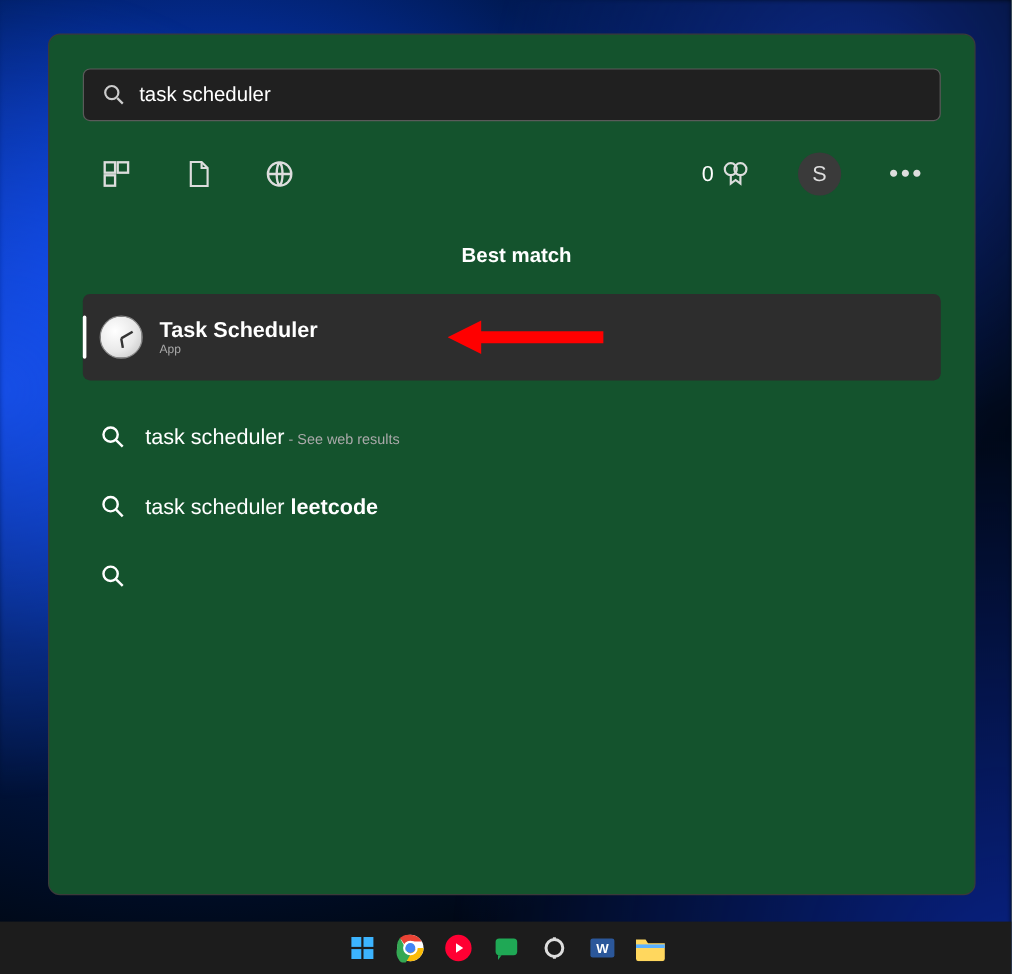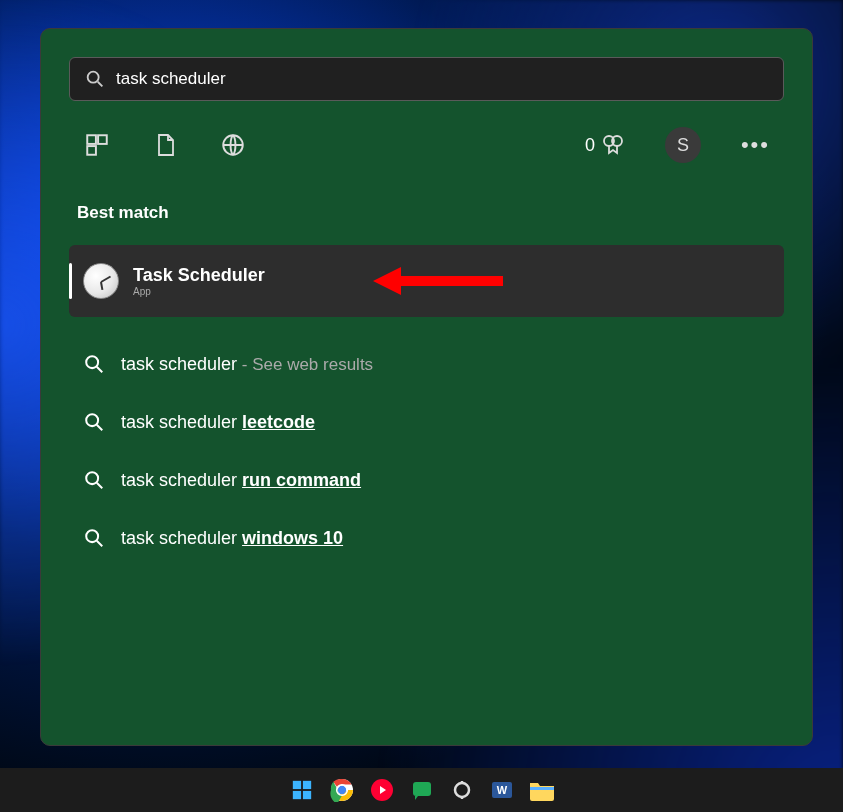--- a/index.html
+++ b/index.html
@@ -51,21 +51,21 @@
   }
   .points { display: flex; align-items: center; gap: 6px; color: #fff; font-size: 18px; }
   .avatar {
     width: 36px; height: 36px; border-radius: 50%;
     background: #3a3a3a; display: flex; align-items: center; justify-content: center;
     font-size: 18px; color: #ddd;
   }
   .dots { font-size: 22px; letter-spacing: 2px; color: #ddd; cursor: pointer; }
   .section-title {
     font-size: 17px; font-weight: 600; color: #fff;
-    margin-top: 40px; margin-left: 8px;
+    margin-top: 40px; margin-left: 8px; text-align: center;
   }
   .best-match-card {
     margin-top: 22px; background: #2d2d2d; border-radius: 6px;
     padding: 18px 14px; display: flex; align-items: center; gap: 14px;
     position: relative;
   }
   .best-match-card .bar {
     position: absolute; left: 0; top: 18px; bottom: 18px; width: 3px;
     background: #fff; border-radius: 2px;
   }
@@ -85,22 +85,22 @@
   .arrow {
     position: absolute; left: 304px; top: 50%; transform: translateY(-50%);
   }
   .web-list { margin-top: 18px; }
   .web-item {
     display: flex; align-items: center; gap: 16px;
     padding: 18px 14px; cursor: pointer; border-radius: 6px;
   }
   .mag { width: 22px; height: 22px; flex-shrink: 0; }
   .web-text { font-size: 18px; color: #fff; }
-  .web-text .bold { font-weight: 600; text-decoration: underline; }
-  .web-text .hint { color: #aaa; font-size: 17px; }
+  .web-text .bold { font-weight: 600; }
+  .web-text .hint { color: #aaa; font-size: 12px; }
   .taskbar {
     position: absolute; left: 0; right: 0; bottom: 0; height: 44px;
     background: #1c1c1c;
     display: flex; align-items: center; justify-content: center; gap: 14px;
   }
   .tb-icon { width: 26px; height: 26px; display:flex; align-items:center; justify-content:center; cursor:pointer; }
 </style>
 </head>
 <body>
 
@@ -180,28 +180,20 @@
           <circle cx="10" cy="10" r="6.5"></circle>
           <line x1="15" y1="15" x2="21" y2="21"></line>
         </svg>
       <span class="web-text"><span>task scheduler </span><span class="bold">leetcode</span><span class="hint"></span></span>
     </div>
     <div class="web-item">
       <svg class="mag" viewBox="0 0 24 24" fill="none" stroke="#fff" stroke-width="2.2">
           <circle cx="10" cy="10" r="6.5"></circle>
           <line x1="15" y1="15" x2="21" y2="21"></line>
         </svg>
-      <span class="web-text"><span>task scheduler </span><span class="bold">run command</span><span class="hint"></span></span>
-    </div>
-    <div class="web-item">
-      <svg class="mag" viewBox="0 0 24 24" fill="none" stroke="#fff" stroke-width="2.2">
-          <circle cx="10" cy="10" r="6.5"></circle>
-          <line x1="15" y1="15" x2="21" y2="21"></line>
-        </svg>
-      <span class="web-text"><span>task scheduler </span><span class="bold">windows 10</span><span class="hint"></span></span>
     </div>
   </div>
 
 </div>
 
 <div class="taskbar">
   <div class="tb-icon">
     <svg width="22" height="22" viewBox="0 0 24 24">
         <rect x="2" y="2" width="9" height="9" fill="#3cb4ff"></rect>
         <rect x="13" y="2" width="9" height="9" fill="#3cb4ff"></rect>

